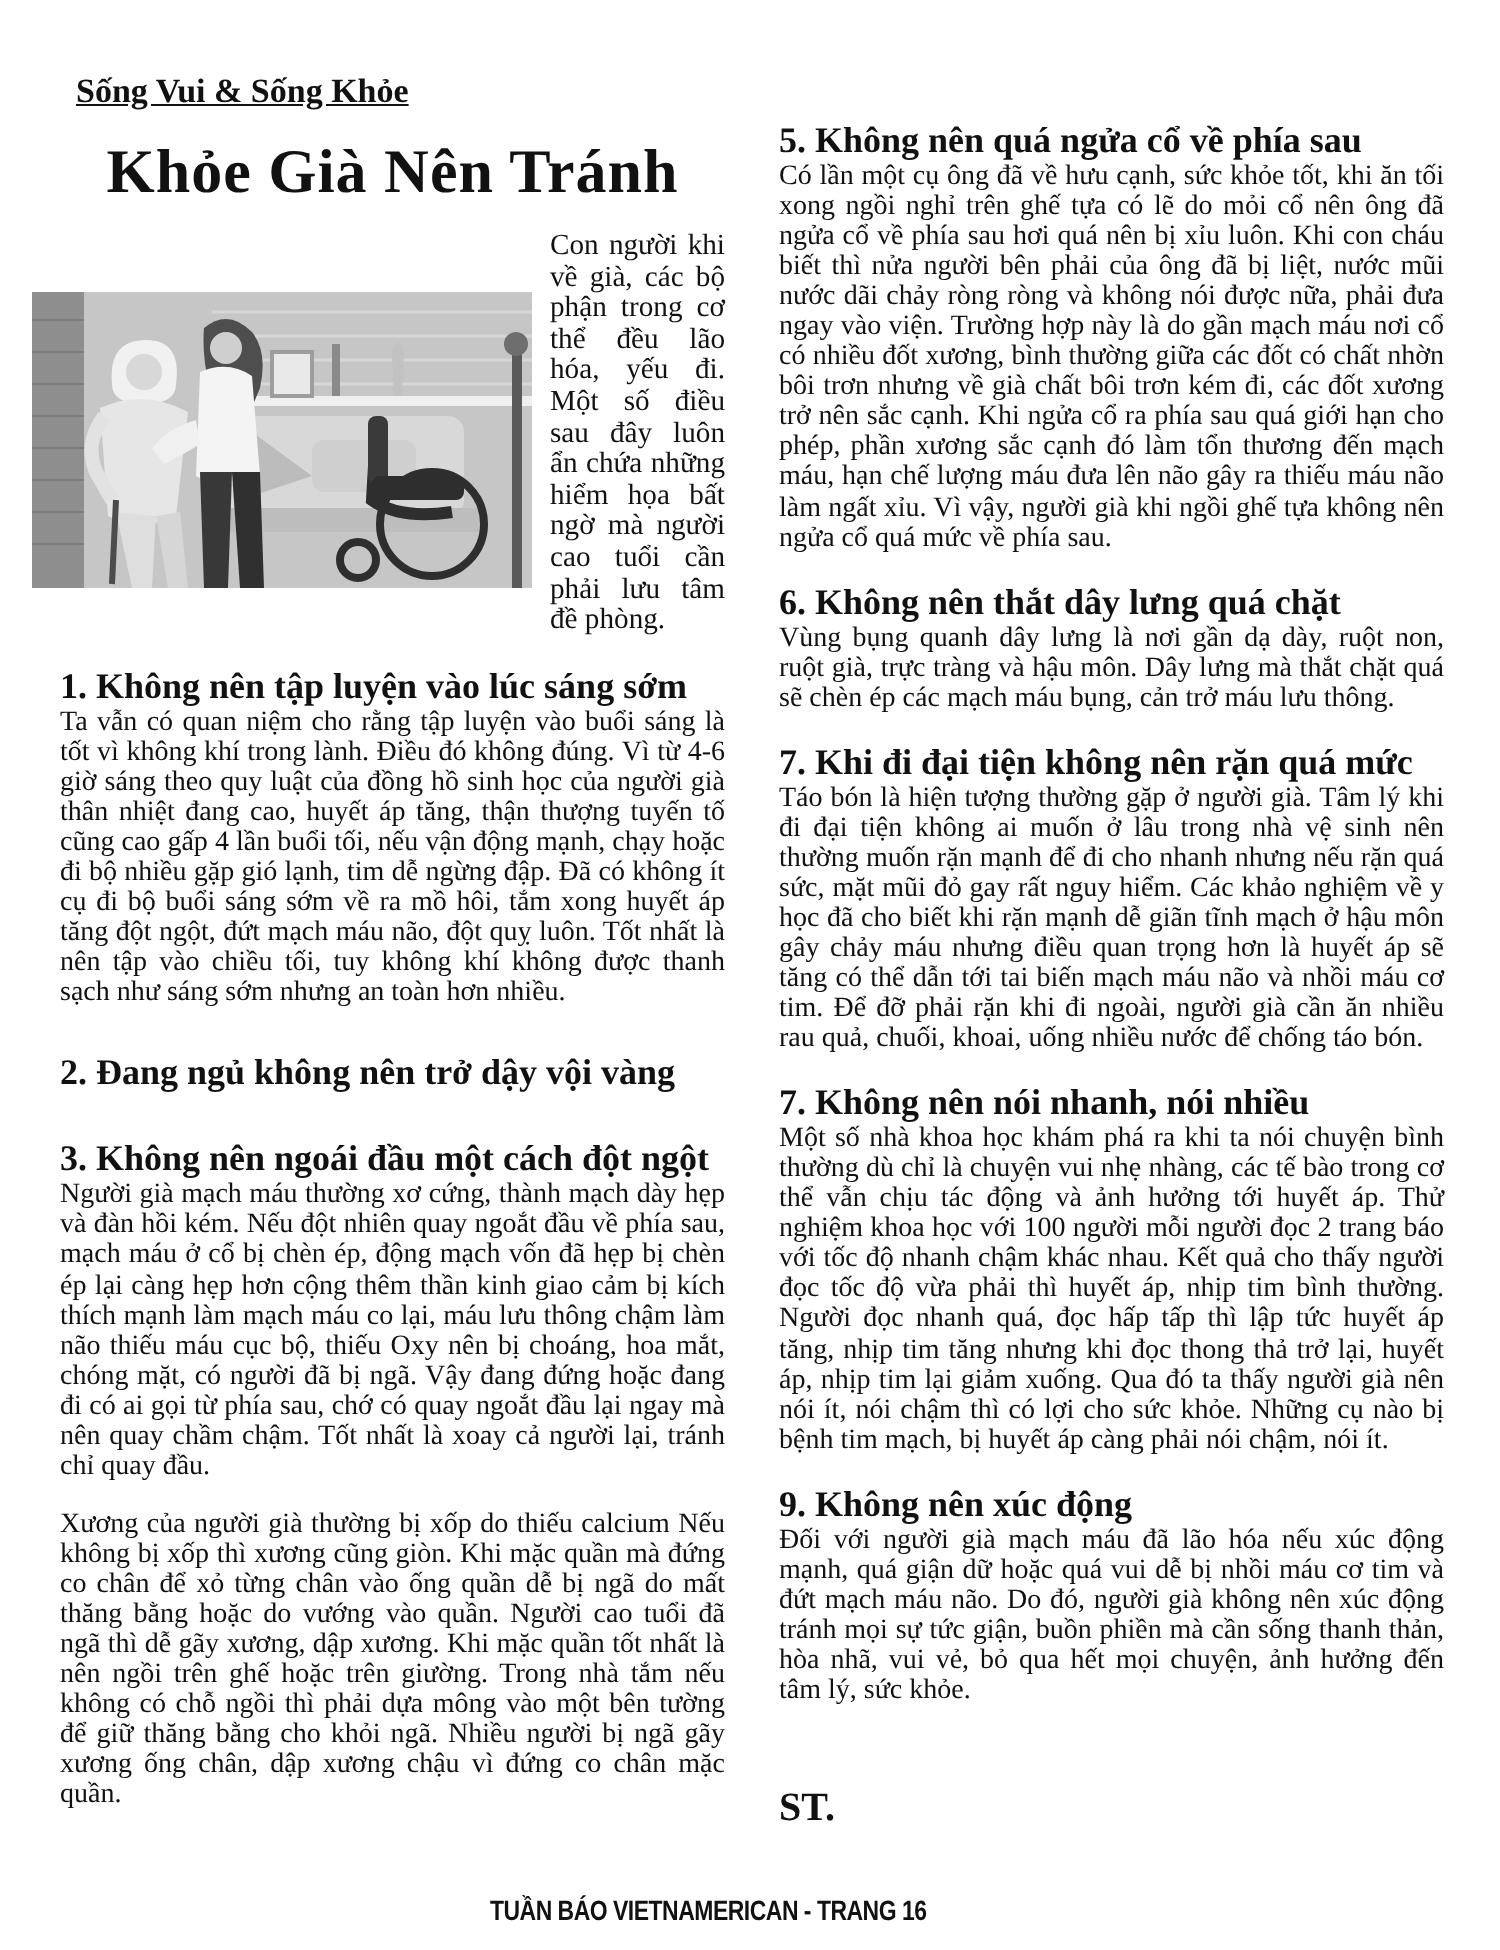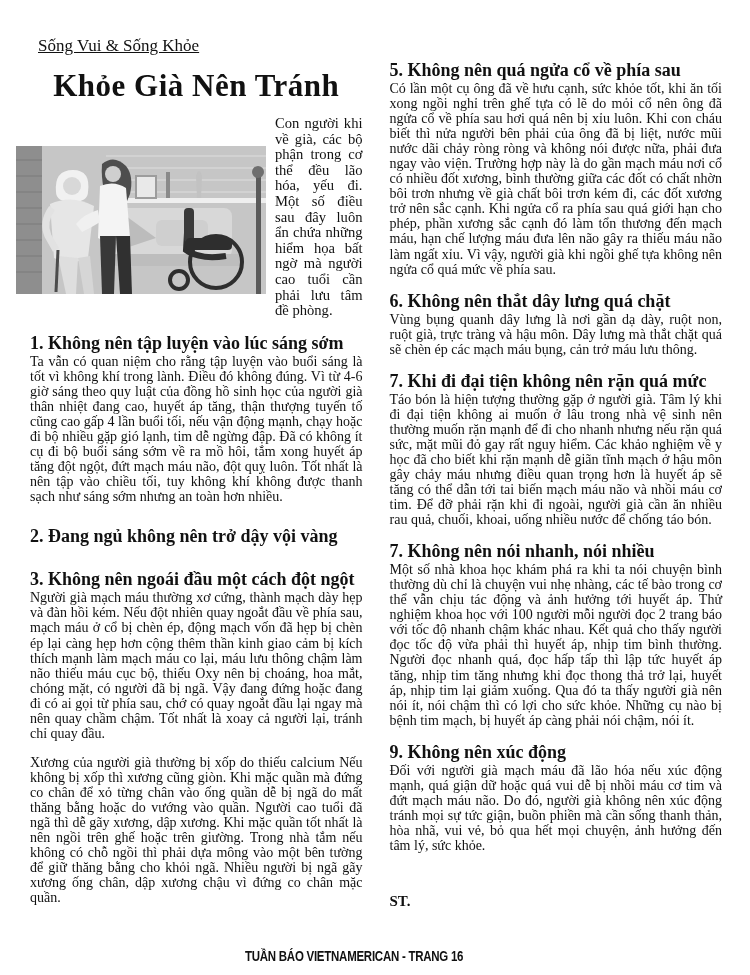--- a/index.html
+++ b/index.html
@@ -14,21 +14,21 @@
   .page{
     box-sizing:border-box;
     width:750px;height:940px;
     padding:36px 28px 0 30px;
     display:flex;
     gap:27px;
   }
   .col{width:333px;box-sizing:border-box;}
   .col-right{padding-top:24px;}
   .kicker{
-    font-weight:normal;
+    font-weight:bold;
     font-size:17px;
     text-decoration:underline;
     margin:0 0 12px 8px;
   }
   .title{
     font-weight:bold;
     font-size:31px;
     text-align:center;
     margin:0 0 18px 0;
     letter-spacing:.5px;
@@ -61,21 +61,21 @@
   }
   .section p{
     margin:0;
     font-size:14px;
     line-height:1.075;
     text-align:justify;
   }
   .section p:empty{display:none;}
   .signature{
     font-weight:bold;
-    font-size:15px;
+    font-size:20px;
     margin-top:40px;
   }
   .footer{
     position:absolute;
     left:0;bottom:10px;
     width:709px;
     text-align:center;
   }
   .footer span{
     display:inline-block;

